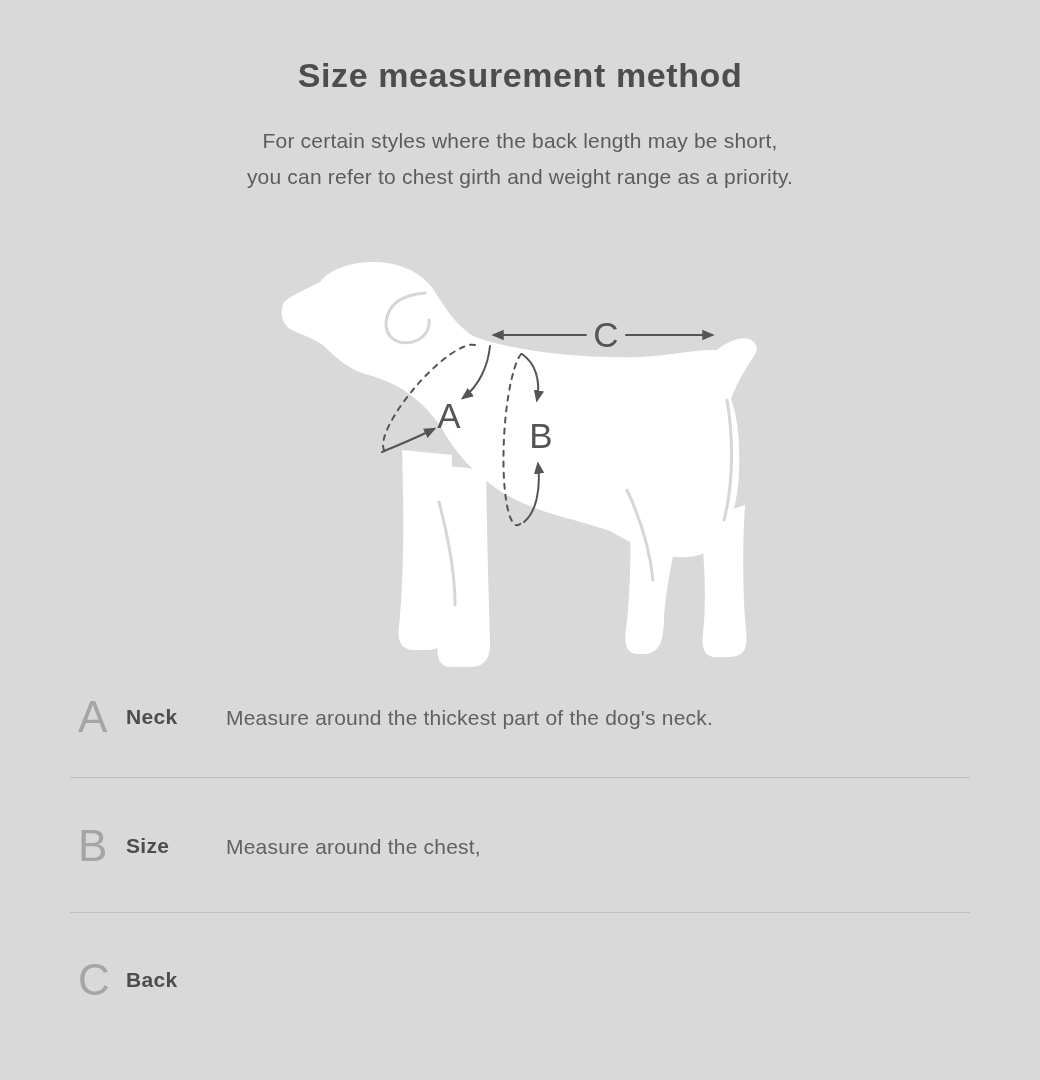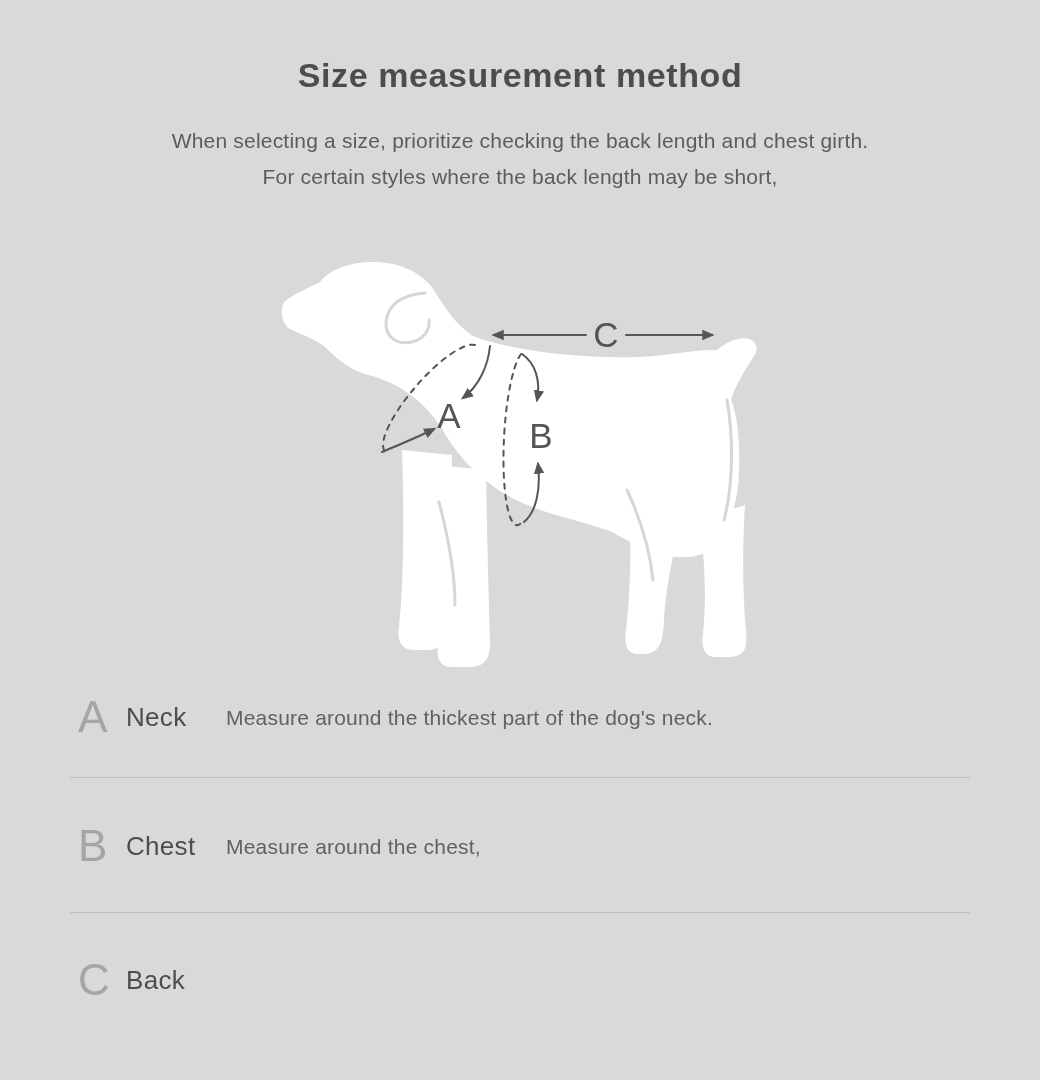--- a/index.html
+++ b/index.html
@@ -33,43 +33,43 @@
   #row-a { top: 672px; }
   #row-b { top: 801px; }
   #row-c { top: 935px; }
   .m-letter {
     flex: 0 0 48px; width: 48px;
     font-size: 44px; font-weight: 300; color: #a5a5a5;
     line-height: 1;
   }
   .m-name {
     flex: 0 0 100px; width: 100px;
-    font-size: 26px; font-weight: normal; color: #4d4d4d;
+    font-size: 21px; font-weight: bold; color: #4d4d4d;
     letter-spacing: 0.3px;
   }
   .m-desc {
     font-size: 21px; color: #616161; line-height: 35px;
     letter-spacing: 0.2px;
     text-align: right;
   }
   .divider {
     position: absolute; left: 70px; width: 900px; height: 1px;
     background: #bfbfbf;
   }
   #divider-1 { top: 777px; }
   #divider-2 { top: 912px; }
 </style>
 </head>
 <body>
 
 <div class="page-title">Size measurement method</div>
 
 <div class="intro">
-  <div>When selecting a size, prioritize checking the back length and chest girth.</div>
   <div>For certain styles where the back length may be short,</div>
+  <div>you can refer to chest girth and weight range as a priority.</div>
 </div>
 
 <div class="diagram-wrap">
   <svg width="540" height="430" viewBox="0 0 540 430">
     <defs>
       <marker id="arrow" viewBox="0 0 10 10" refX="7.5" refY="5" markerWidth="6.5" markerHeight="6.5" orient="auto-start-reverse">
         <path d="M 0,1 L 9.5,5 L 0,9 Z" fill="#555555"></path>
       </marker>
     </defs>
 
@@ -146,21 +146,21 @@
   <div class="m-name">Neck</div>
   <div class="m-desc">
     <div>Measure around the thickest part of the dog's neck.</div>
   </div>
 </div>
 
 <div class="divider" id="divider-1"></div>
 
 <div class="m-row" id="row-b">
   <div class="m-letter">B</div>
-  <div class="m-name">Chest</div>
+  <div class="m-name">Size</div>
   <div class="m-desc">
     <div>Measure around the chest,</div>
   </div>
 </div>
 
 <div class="divider" id="divider-2"></div>
 
 <div class="m-row" id="row-c">
   <div class="m-letter">C</div>
   <div class="m-name">Back</div>

